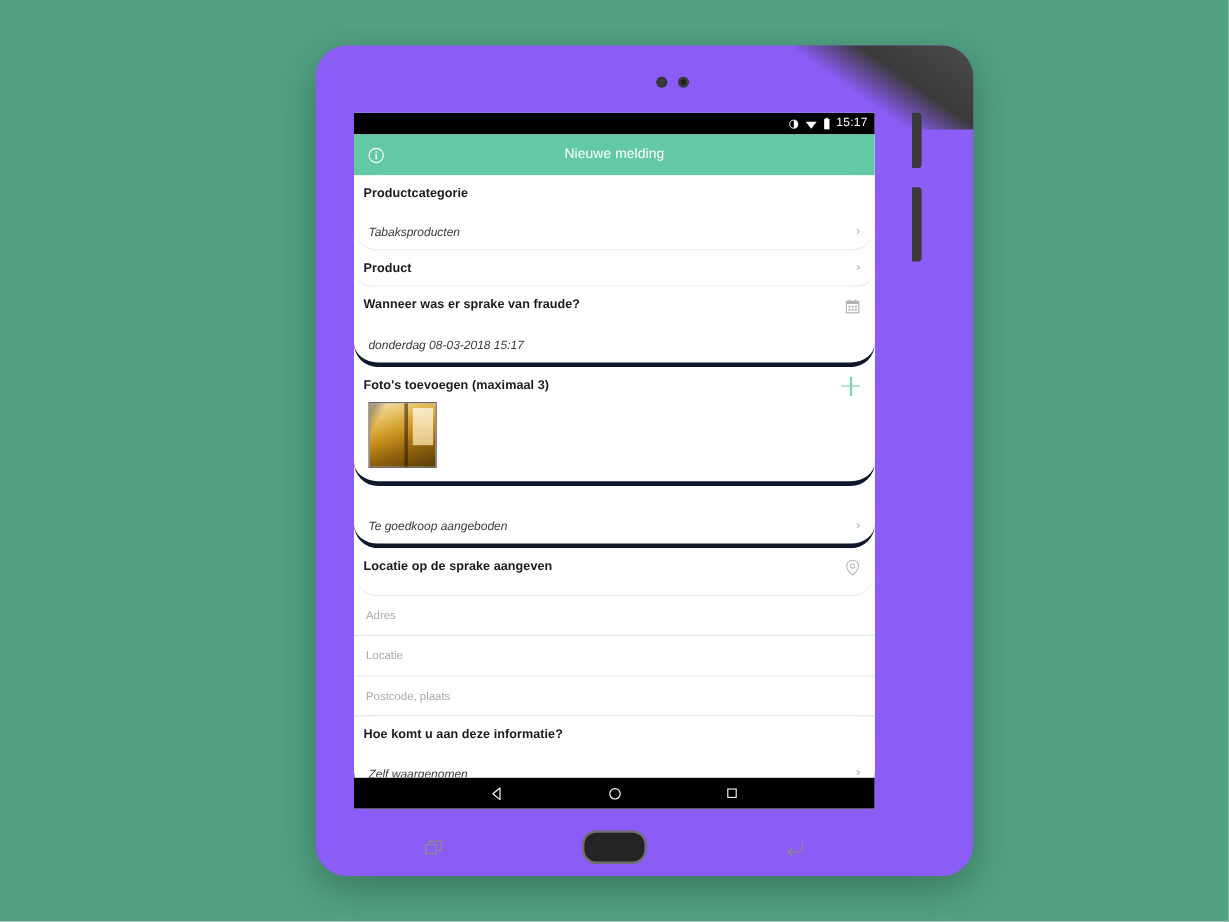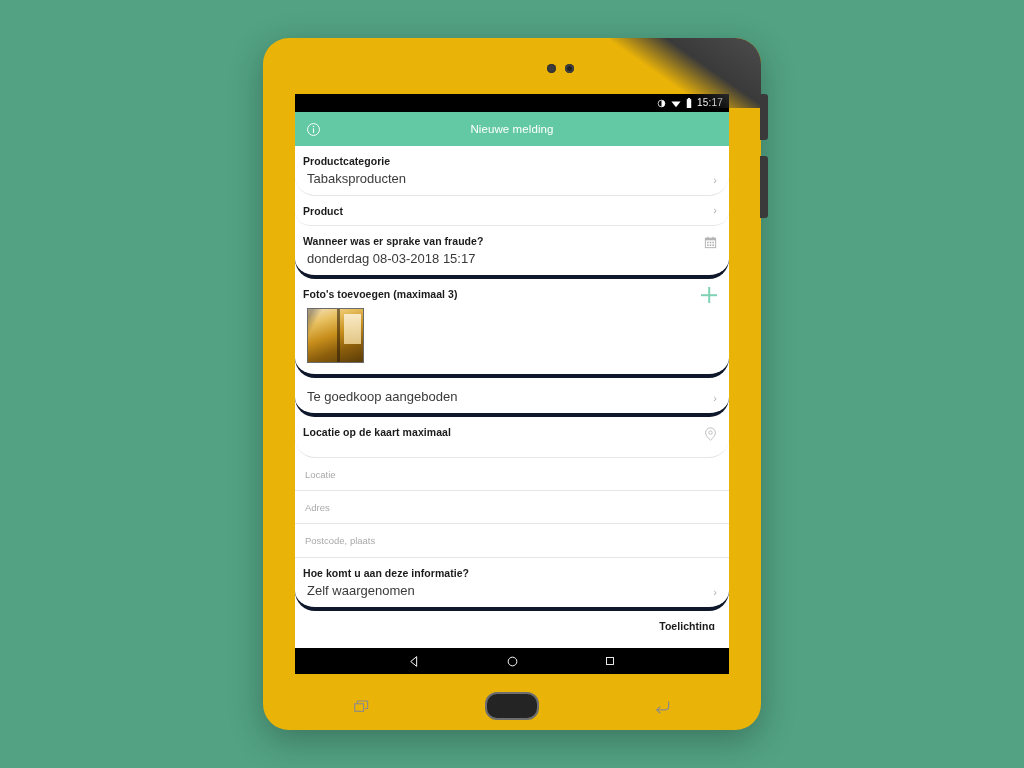--- a/index.html
+++ b/index.html
@@ -17,23 +17,23 @@
     height: 768px;
     background: #52a283;
     overflow: hidden;
   }
 
   
   #tablet {
     position: absolute;
     left: 263px;
     top: 38px;
-    width: 498px;
+    width: 548px;
     height: 692px;
-    background: #eab308;
+    background: #8b5cf6;
     border-radius: 26px;
     box-shadow: 0 10px 34px rgba(0,0,0,0.28);
   }
   #tablet::after {
     
     content: "";
     position: absolute;
     right: 0; top: 0;
     width: 150px; height: 70px;
     border-top-right-radius: 26px;
@@ -133,25 +133,26 @@
   .row.sep-thick { border-bottom: 4px solid #0f172a; }
 
   .row-label {
     font-size: 10.5px;
     font-weight: bold;
     color: #1b1b1b;
     line-height: 1.35;
     letter-spacing: .05px;
   }
   .row-value {
-    font-size: 13px;
+    font-size: 10px;
     color: #3a3a3a;
-    margin-top: 3px;
+    margin-top: 20px;
     padding-left: 4px;
     line-height: 1.3;
+    font-style: italic;
   }
 
   .chevron {
     position: absolute;
     right: 12px;
     bottom: 9px;
     color: #b0b0b0;
     font-size: 11px;
     line-height: 1;
     cursor: pointer;
@@ -346,34 +347,34 @@
           <div id="photo-thumb"></div>
           <div id="photo-plus"></div>
         </div>
 
         <div class="row sep-thick">
           <div class="row-value">Te goedkoop aangeboden</div>
           <span class="chevron">›</span>
         </div>
 
         <div class="row" style="padding-bottom:17px;">
-          <div class="row-label">Locatie op de kaart maximaal</div>
+          <div class="row-label">Locatie op de sprake aangeven</div>
           <span class="row-icon">
             <svg width="13" height="14" viewBox="0 0 24 26">
               <path d="M12 1.6 C6.9 1.6 2.9 5.6 2.9 10.6 C2.9 17.2 12 24.6 12 24.6 C12 24.6 21.1 17.2 21.1 10.6 C21.1 5.6 17.1 1.6 12 1.6 Z" fill="none" stroke="#b8b8b8" stroke-width="1.7"></path>
               <circle cx="12" cy="10.4" r="3.2" fill="none" stroke="#b8b8b8" stroke-width="1.6"></circle>
             </svg>
           </span>
         </div>
 
         <div class="input-row">
+          <div class="placeholder">Adres</div>
+        </div>
+        <div class="input-row">
           <div class="placeholder">Locatie</div>
-        </div>
-        <div class="input-row">
-          <div class="placeholder">Adres</div>
         </div>
         <div class="input-row sep-thick">
           <div class="placeholder">Postcode, plaats</div>
         </div>
 
         <div class="row sep-thick">
           <div class="row-label">Hoe komt u aan deze informatie?</div>
           <div class="row-value">Zelf waargenomen</div>
           <span class="chevron">›</span>
         </div>

